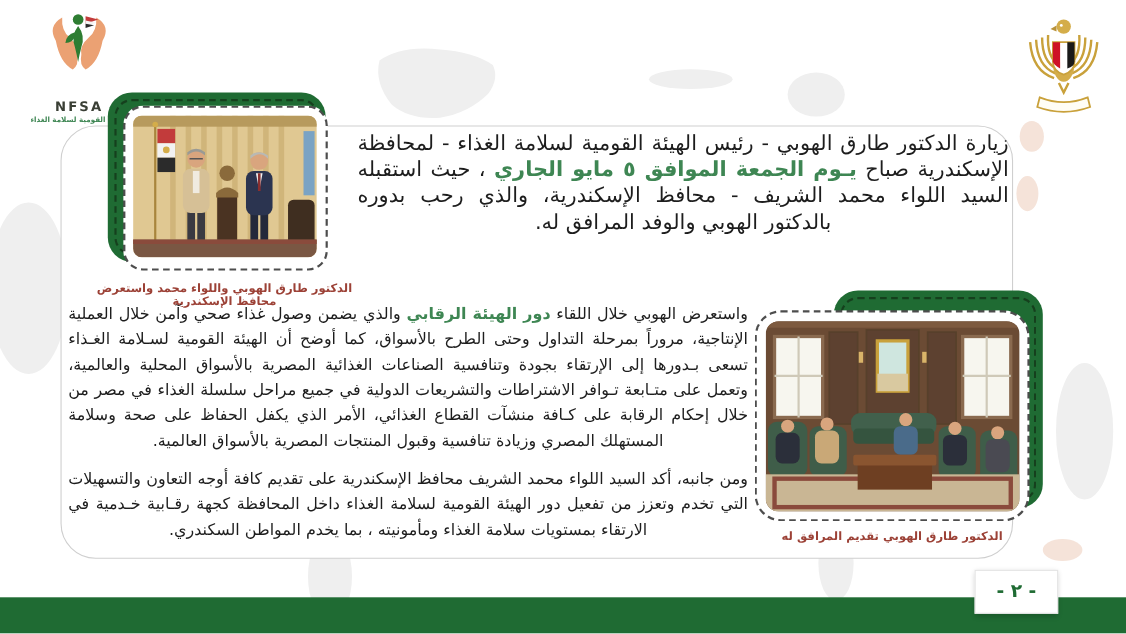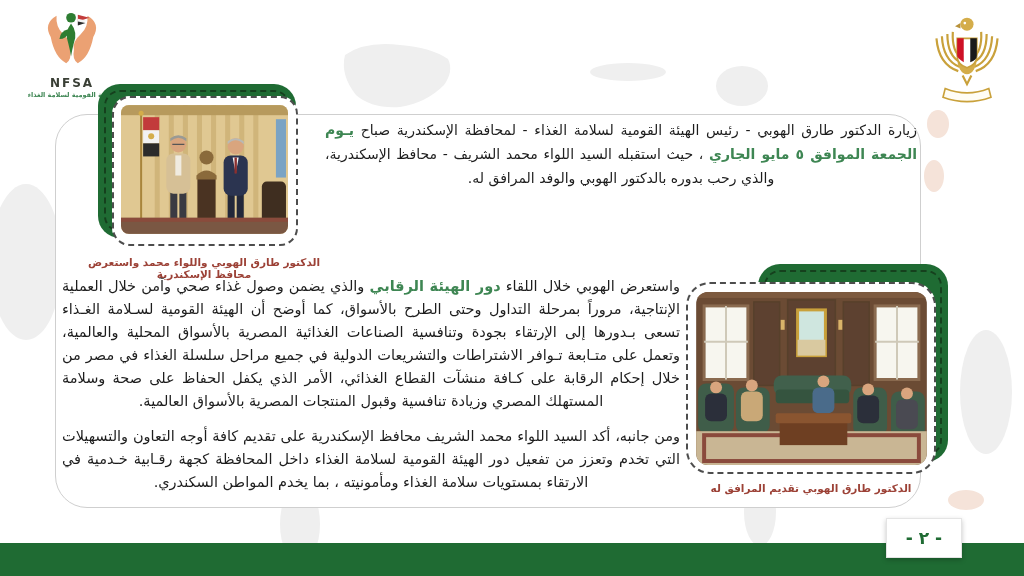--- a/index.html
+++ b/index.html
@@ -4,21 +4,21 @@
 <style>
   html,body{margin:0;padding:0;}
   body{
     width:1024px;height:576px;position:relative;overflow:hidden;
     background:#ffffff;font-family:"DejaVu Sans",sans-serif;
   }
   
   .world-map{position:absolute;inset:0;z-index:0;}
   
   .nfsa-logo{position:absolute;left:22px;top:10px;width:100px;text-align:center;z-index:2;}
-  .nfsa-acronym{font-size:12px;font-weight:bold;letter-spacing:2px;color:#3a3f35;margin-top:4px;}
+  .nfsa-acronym{font-size:12px;font-weight:bold;letter-spacing:2px;color:#3a3f35;margin-top:18px;}
   .nfsa-subtitle{font-size:6.5px;color:#3e8653;font-weight:bold;margin-top:1px;}
   .egypt-emblem{position:absolute;left:931px;top:10px;width:72px;height:96px;z-index:2;}
   
   .article-card{
     position:absolute;left:55px;top:114px;width:864px;height:392px;
     background:#ffffff;border:1.5px solid #cfcfcf;border-radius:32px;z-index:1;
   }
   
   .photo-group-1{position:absolute;left:98px;top:84px;width:212px;z-index:2;}
   .green-shape-1{
@@ -46,21 +46,21 @@
   .photo-card-2 svg{border-radius:12px;display:block;}
   .caption-2{
     position:absolute;left:0;top:218px;width:250px;text-align:center;
     font-size:10.5px;font-weight:bold;color:#9c4136;
   }
   
   .text-block-1{position:absolute;left:325px;top:118px;width:592px;z-index:3;direction:rtl;}
   .text-block-2{position:absolute;left:62px;top:275px;width:618px;z-index:3;direction:rtl;}
   .body-par{
     margin:0;color:#1d1d1d;text-align:justify;text-align-last:center;
-    font-size:14px;line-height:24px;font-weight:500;
+    font-size:19px;line-height:24px;font-weight:500;
   }
   .text-block-2 .body-par{font-size:14.5px;line-height:23px;}
   .text-block-2 .body-par + .body-par{margin-top:12px;}
   .green-text{color:#3e8653;font-weight:bold;}
   
   .footer-bar{position:absolute;left:0;top:543px;width:1024px;height:33px;background:#1f6b33;z-index:2;}
   .page-number-box{
     position:absolute;left:886px;top:518px;width:74px;height:38px;background:#ffffff;
     border:1px solid #e4e4e4;box-shadow:0 2px 5px rgba(0,0,0,.22);z-index:3;
     display:flex;align-items:center;justify-content:center;

